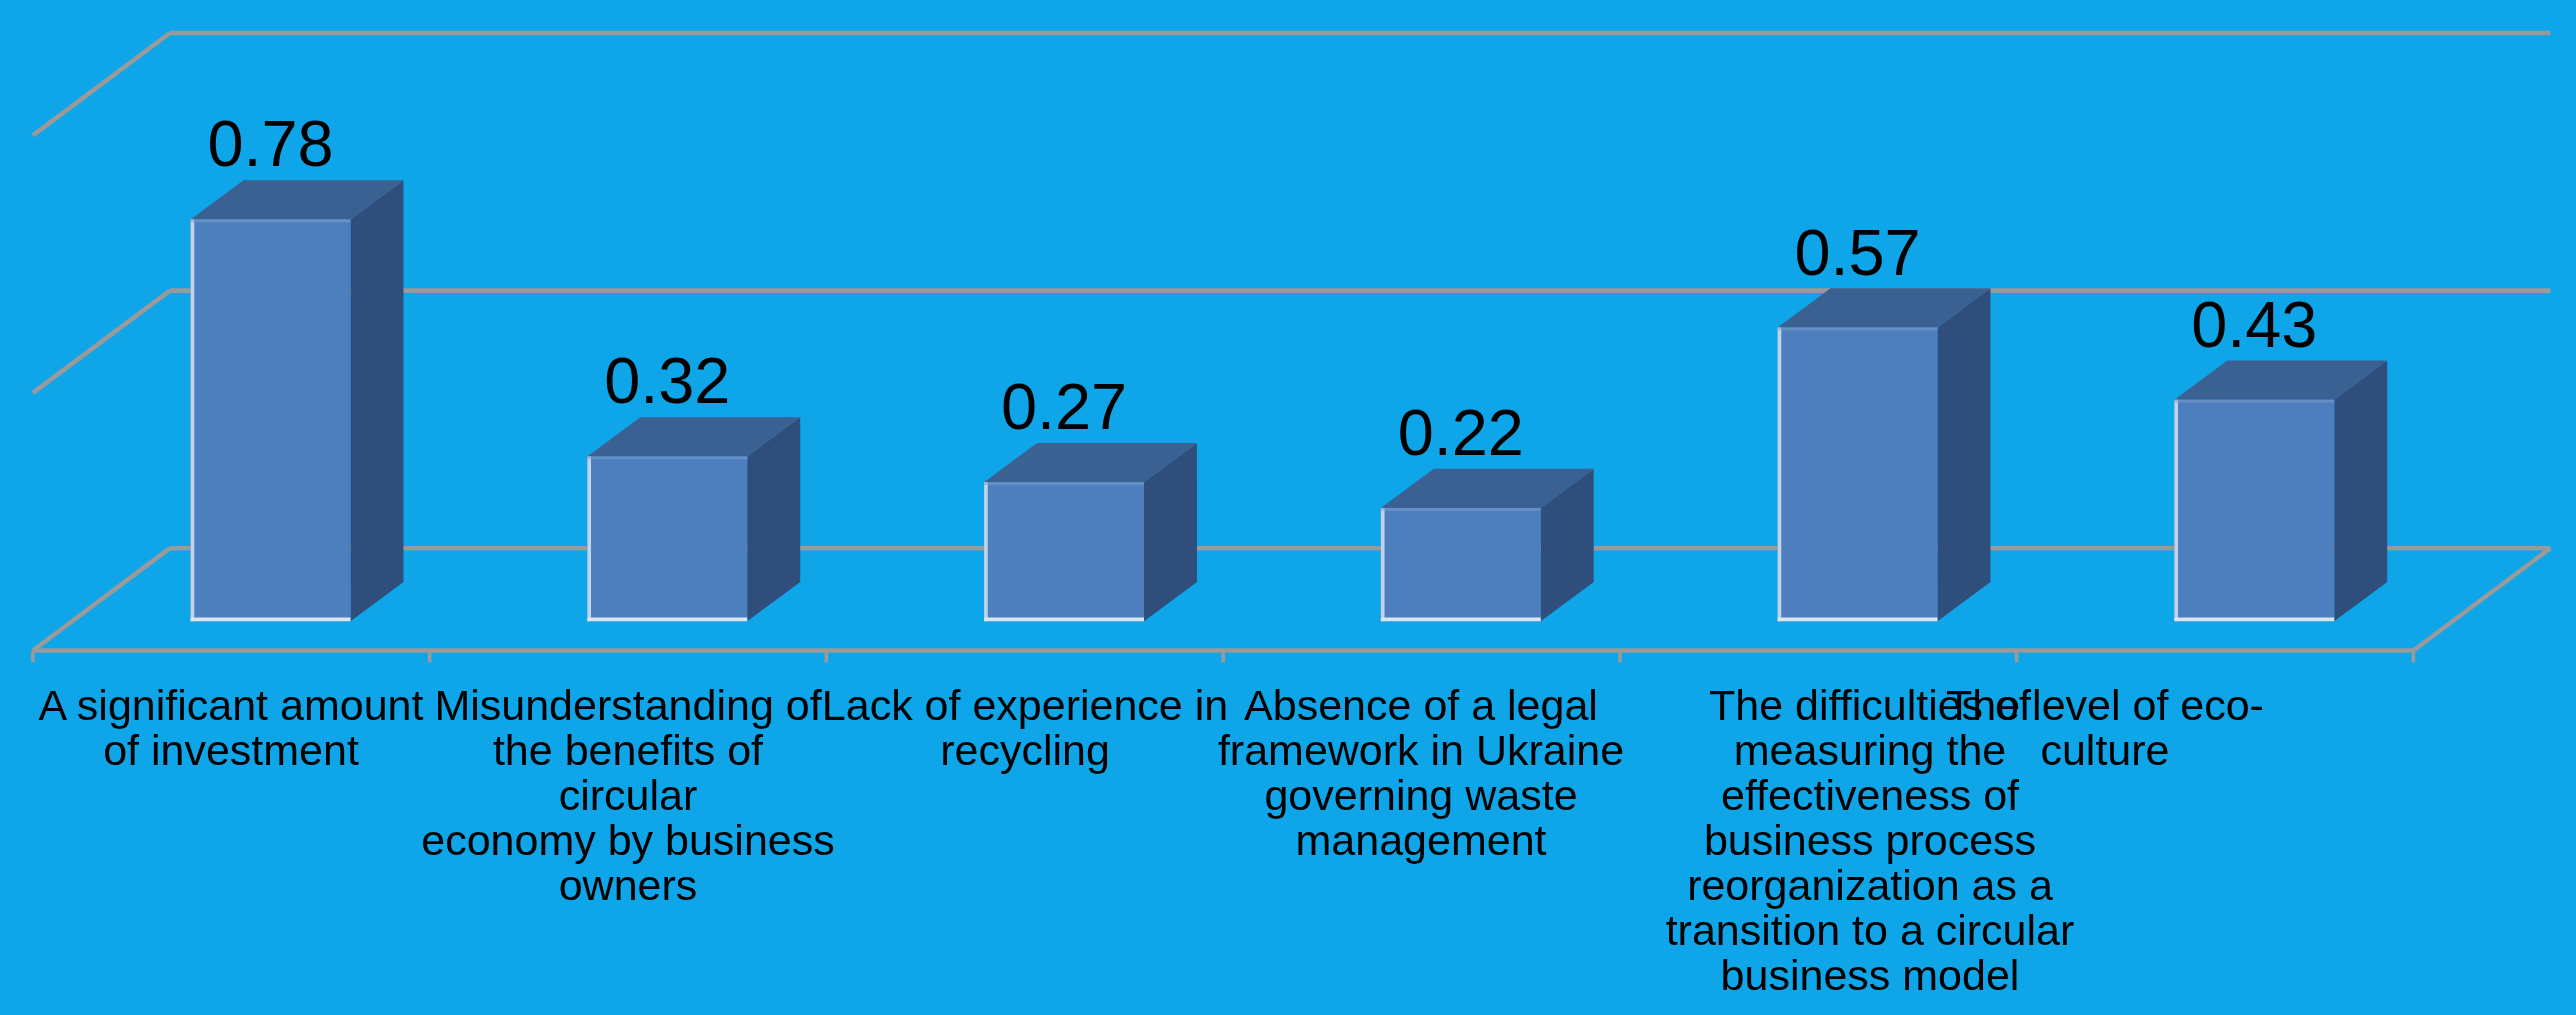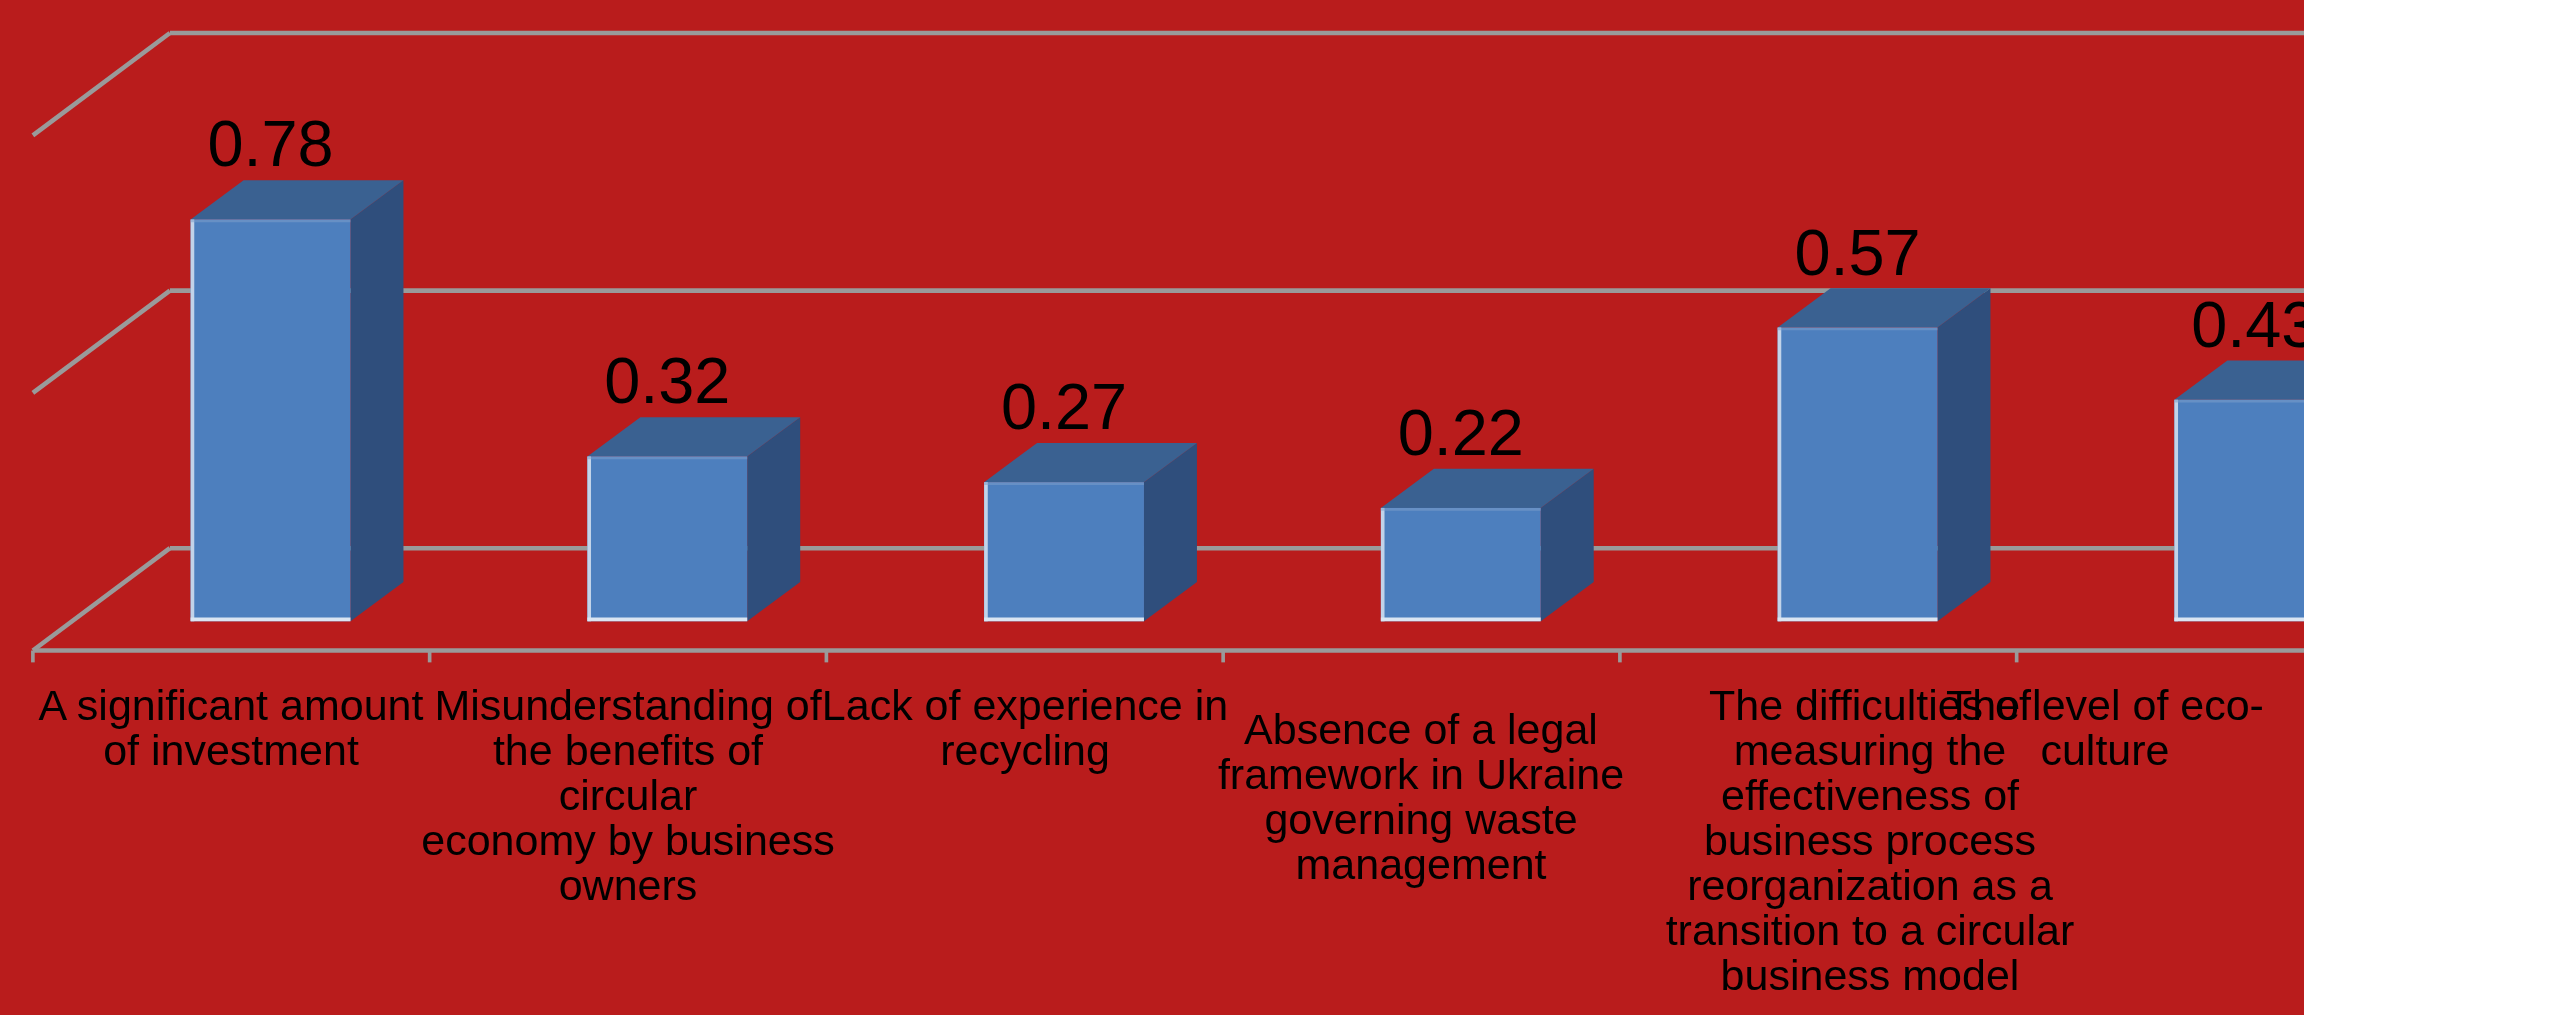--- a/index.html
+++ b/index.html
@@ -2,23 +2,23 @@
 <html style="font-size:14.6px"><head>
 <meta charset="utf-8">
 <style>
   html, body {
     margin: 0;
     padding: 0;
     background: #ffffff;
   }
   .stage {
     position: relative;
-    width: 2304px;
+    width: 2576px;
     height: 1016px;
-    background: #b91c1c;
+    background: #0ea5e9;
     overflow: hidden;
     font-family: "Liberation Sans", sans-serif;
   }
   .stage svg {
     position: absolute;
     left: 0;
     top: 0;
     display: block;
   }
   .value-label {
@@ -103,21 +103,21 @@
     </svg>
   <div id="cat-labels">
       <div class="cat-label" style="left: 21px;">A significant amount
 of investment</div>
       <div class="cat-label" style="left: 418px; text-align: center;">Misunderstanding of
 the benefits of circular
 economy by business
 owners</div>
       <div class="cat-label" style="left: 815px;">Lack of experience in
 recycling</div>
-      <div class="cat-label" style="left: 1211px; margin-top: 24px;">Absence of a legal
+      <div class="cat-label" style="left: 1211px;">Absence of a legal
 framework in Ukraine
 governing waste
 management</div>
       <div class="cat-label" style="left: 1660px;">The difficulties of
 measuring the
 effectiveness of
 business process
 reorganization as a
 transition to a circular
 business model</div>

